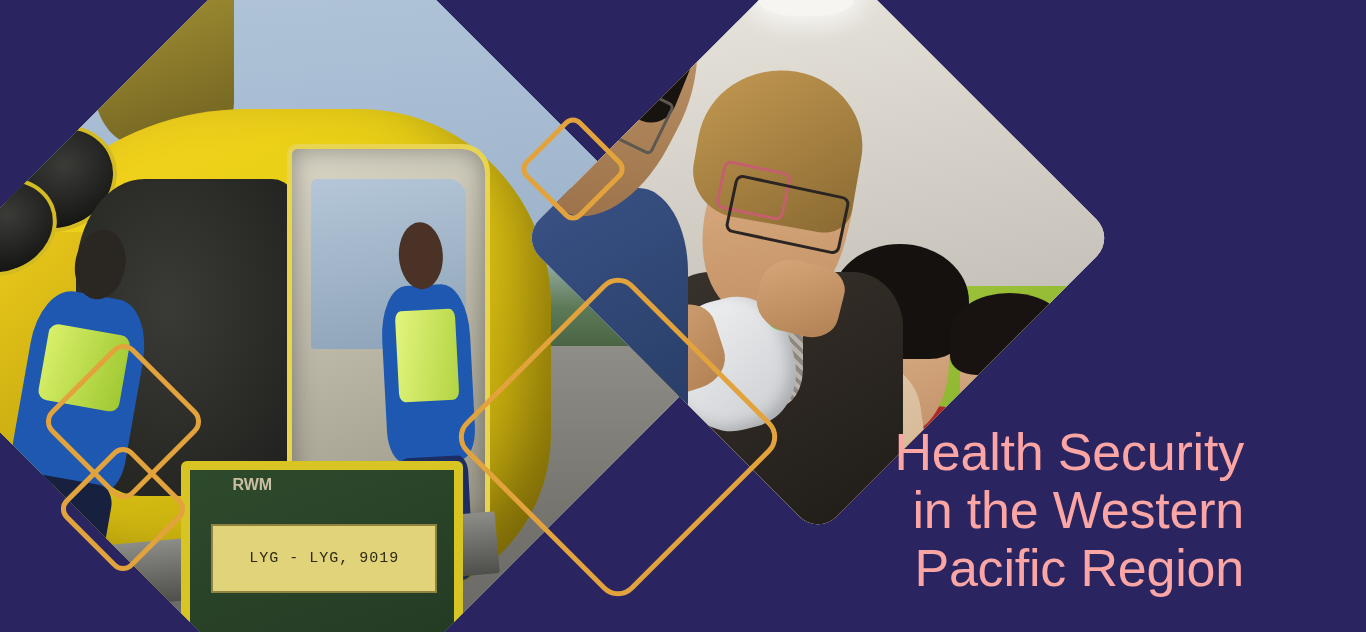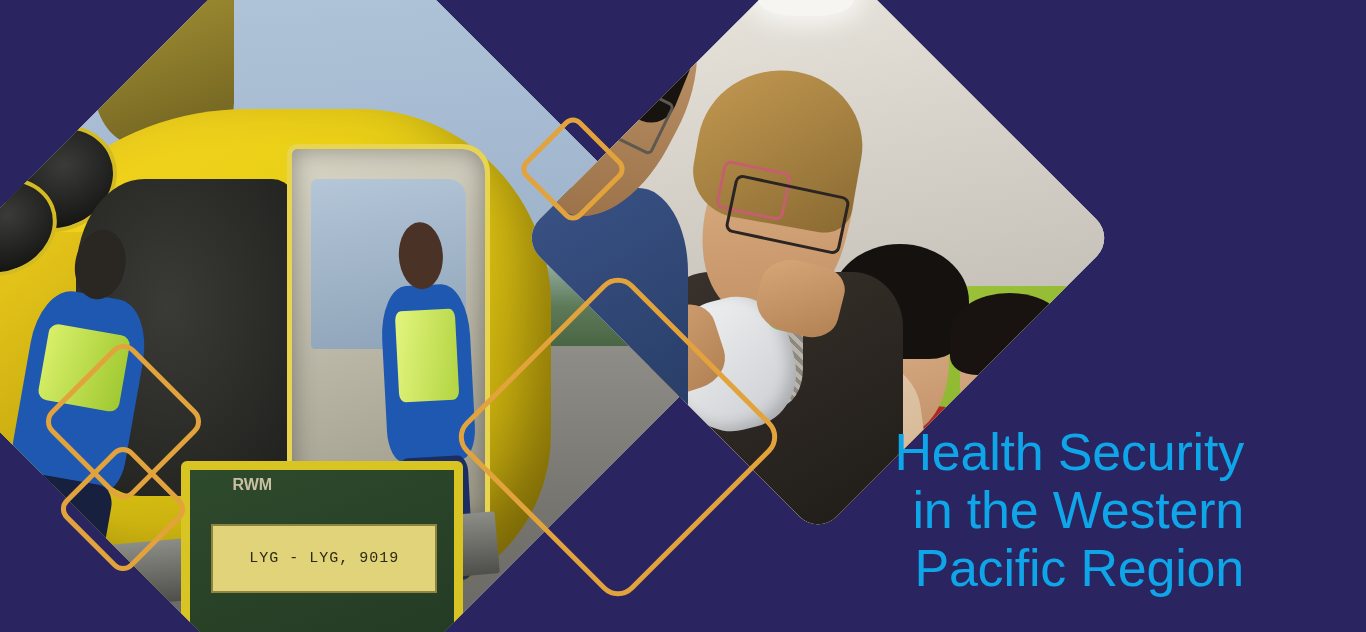--- a/index.html
+++ b/index.html
@@ -234,21 +234,21 @@
     border-radius: 12px;
     box-sizing: border-box;
   }
 
   
   #title {
     position: absolute;
     right: 122px;
     top: 424px;
     text-align: right;
-    color: #0ea5e9;
+    color: #fca5a5;
     font-family: "Liberation Sans", sans-serif;
     font-size: 52px;
     font-weight: 400;
     line-height: 1.115;
     letter-spacing: -0.2px;
     white-space: pre-line;
   }
 </style>
 </head>
 <body>

